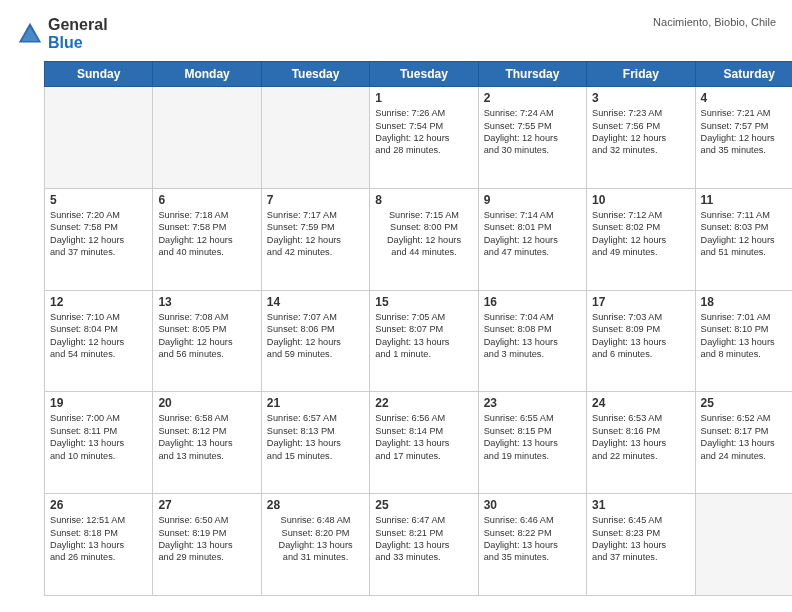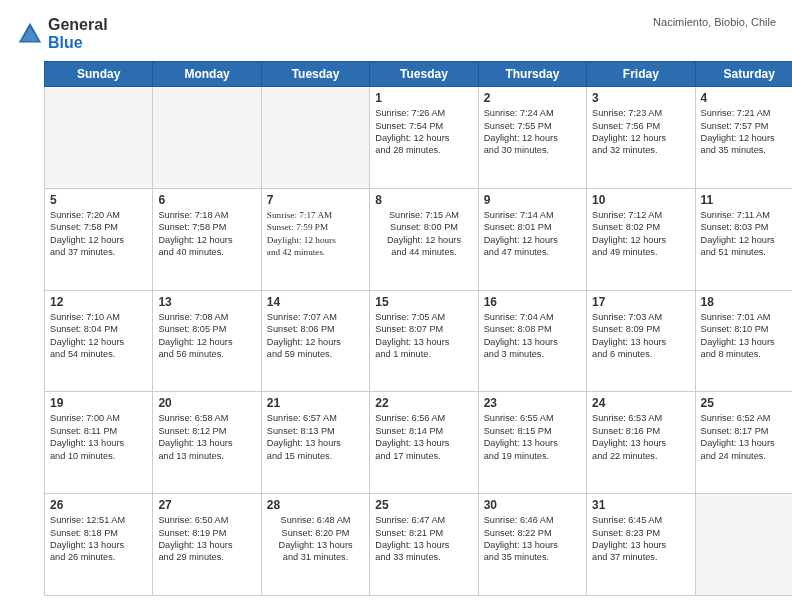--- a/index.html
+++ b/index.html
@@ -166,21 +166,21 @@
           </td>
           <td>
             <div class="day-number">6</div>
             <div class="day-info" style="white-space: pre-line;">Sunrise: 7:18 AM
 Sunset: 7:58 PM
 Daylight: 12 hours
 and 40 minutes.</div>
           </td>
           <td>
             <div class="day-number">7</div>
-            <div class="day-info" style="white-space: pre-line; font-family: Liberation Serif, serif;">Sunrise: 7:17 AM
+            <div class="day-info" style="white-space: pre-line;">Sunrise: 7:17 AM
 Sunset: 7:59 PM
 Daylight: 12 hours
 and 42 minutes.</div>
           </td>
           <td>
             <div class="day-number">8</div>
             <div class="day-info" style="white-space: pre-line; text-align: center;">Sunrise: 7:15 AM
 Sunset: 8:00 PM
 Daylight: 12 hours
 and 44 minutes.</div>

